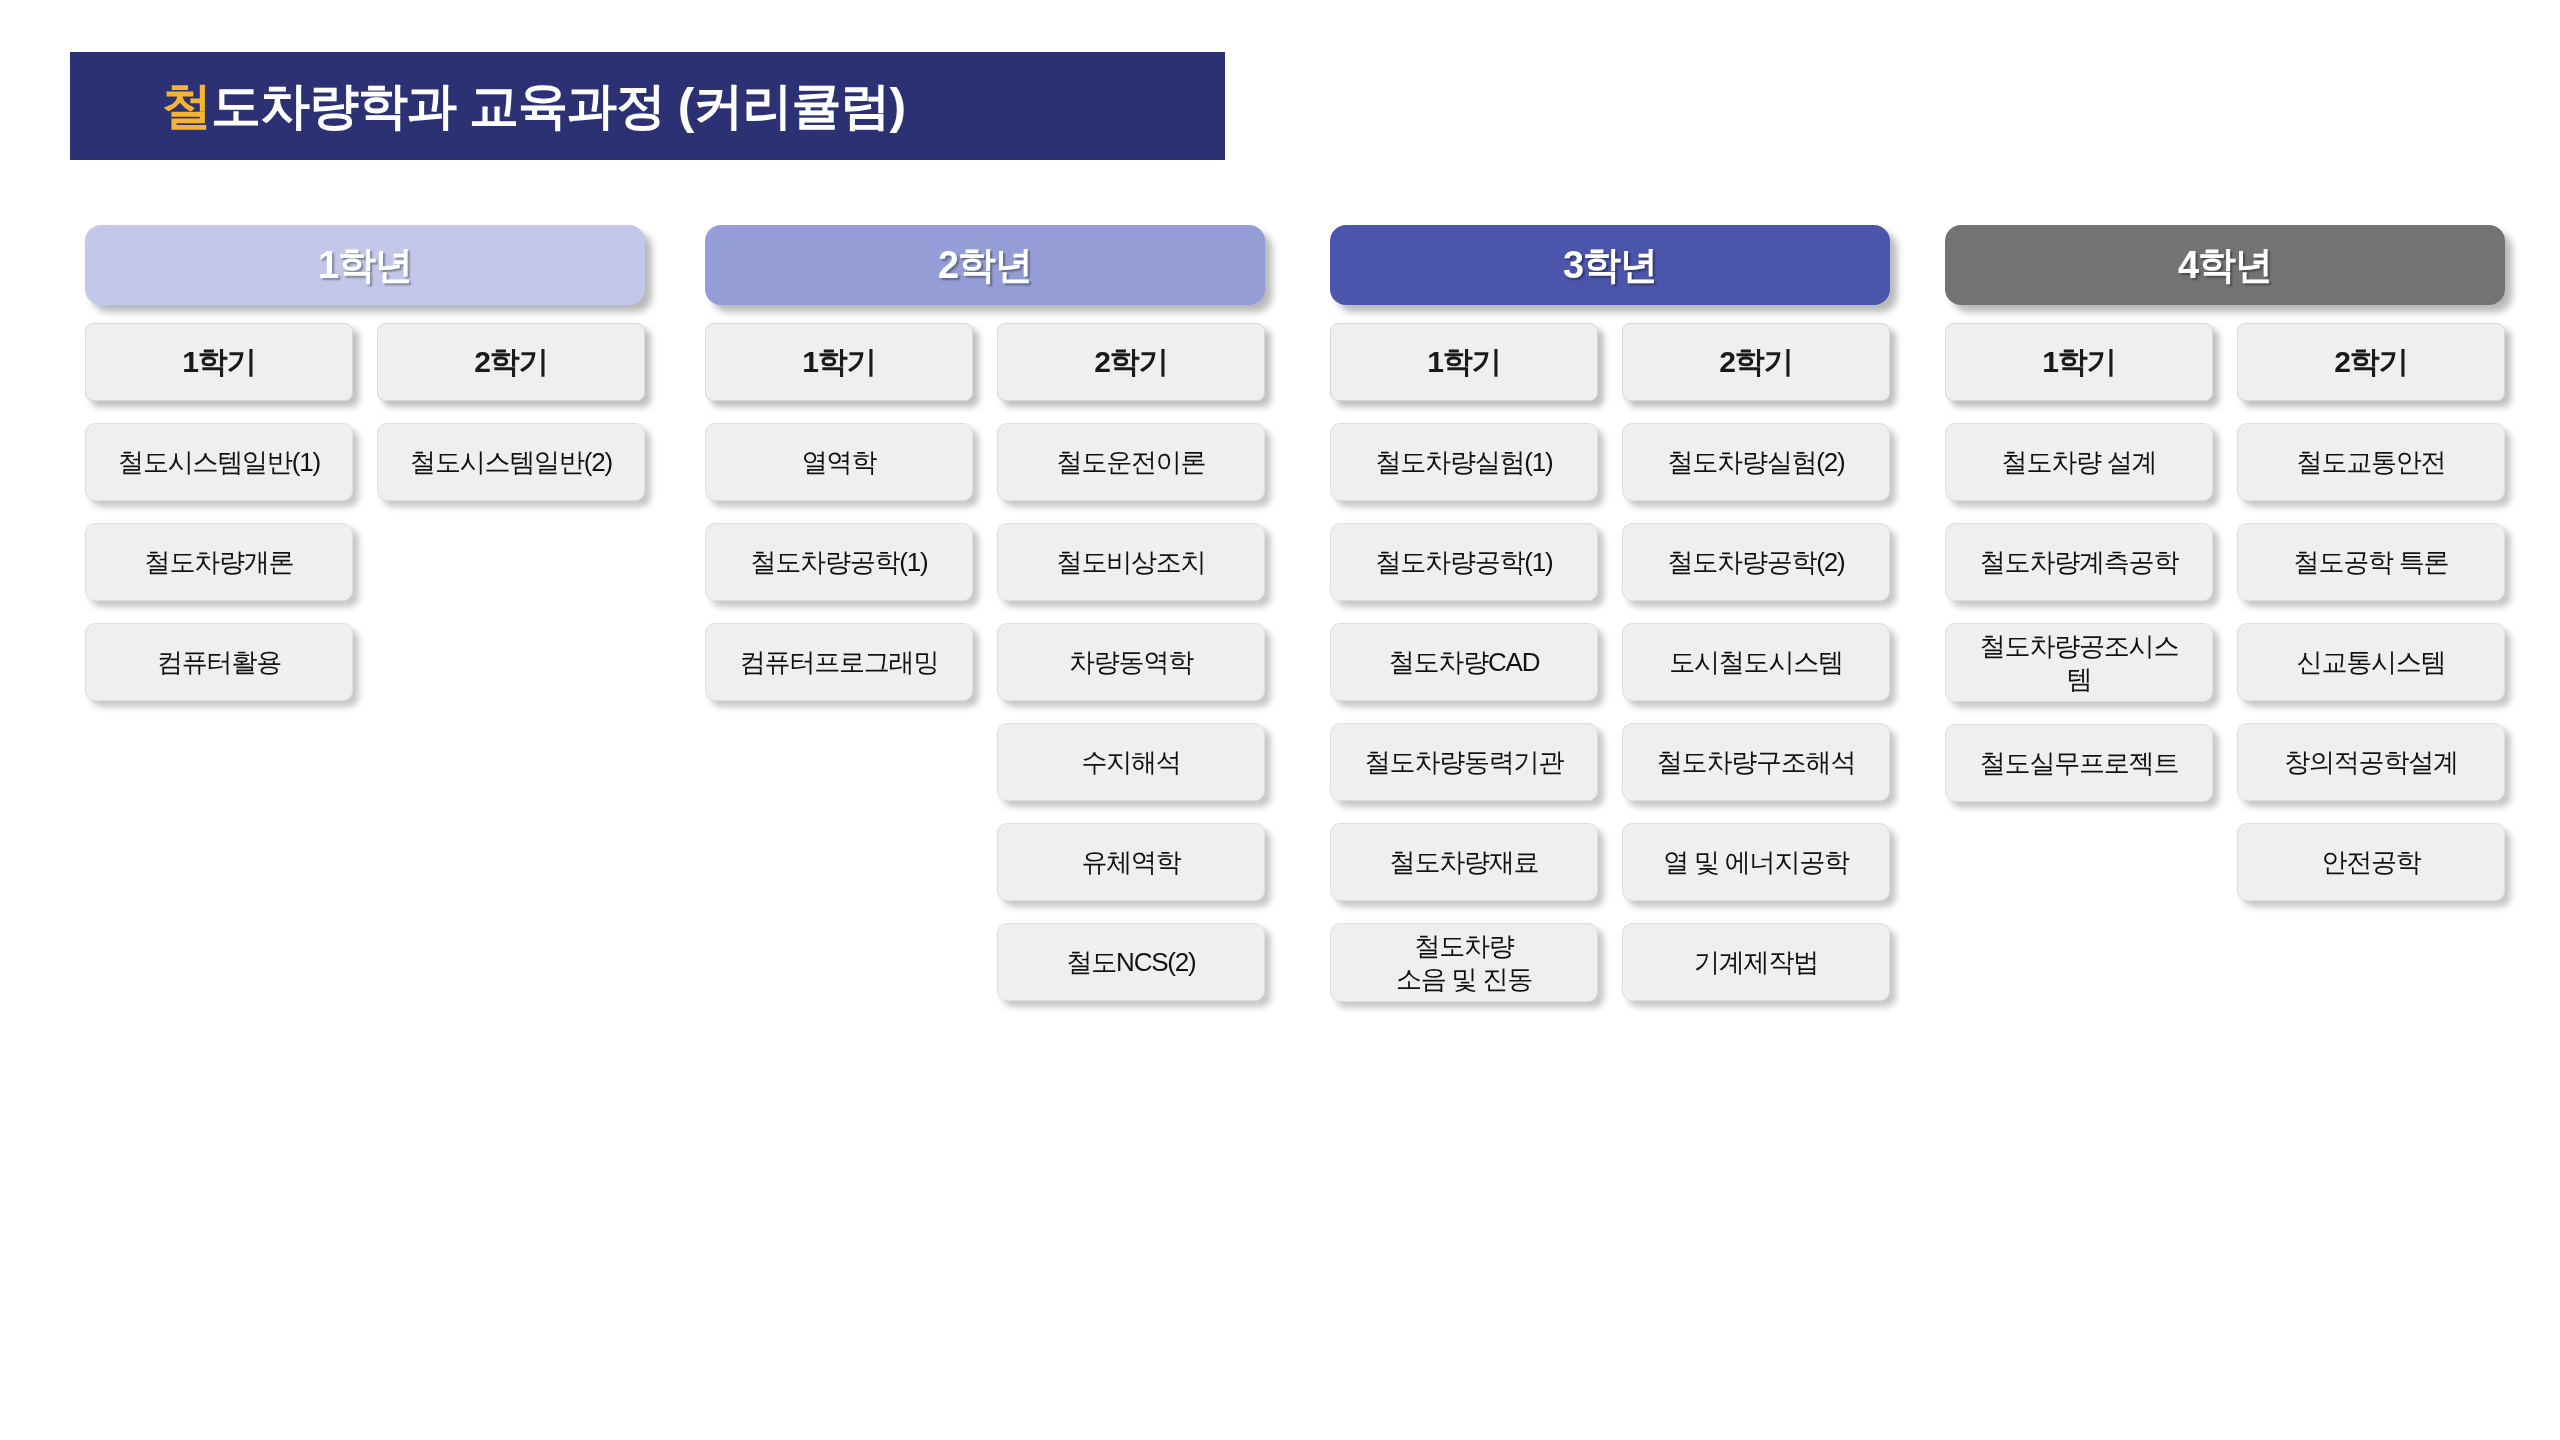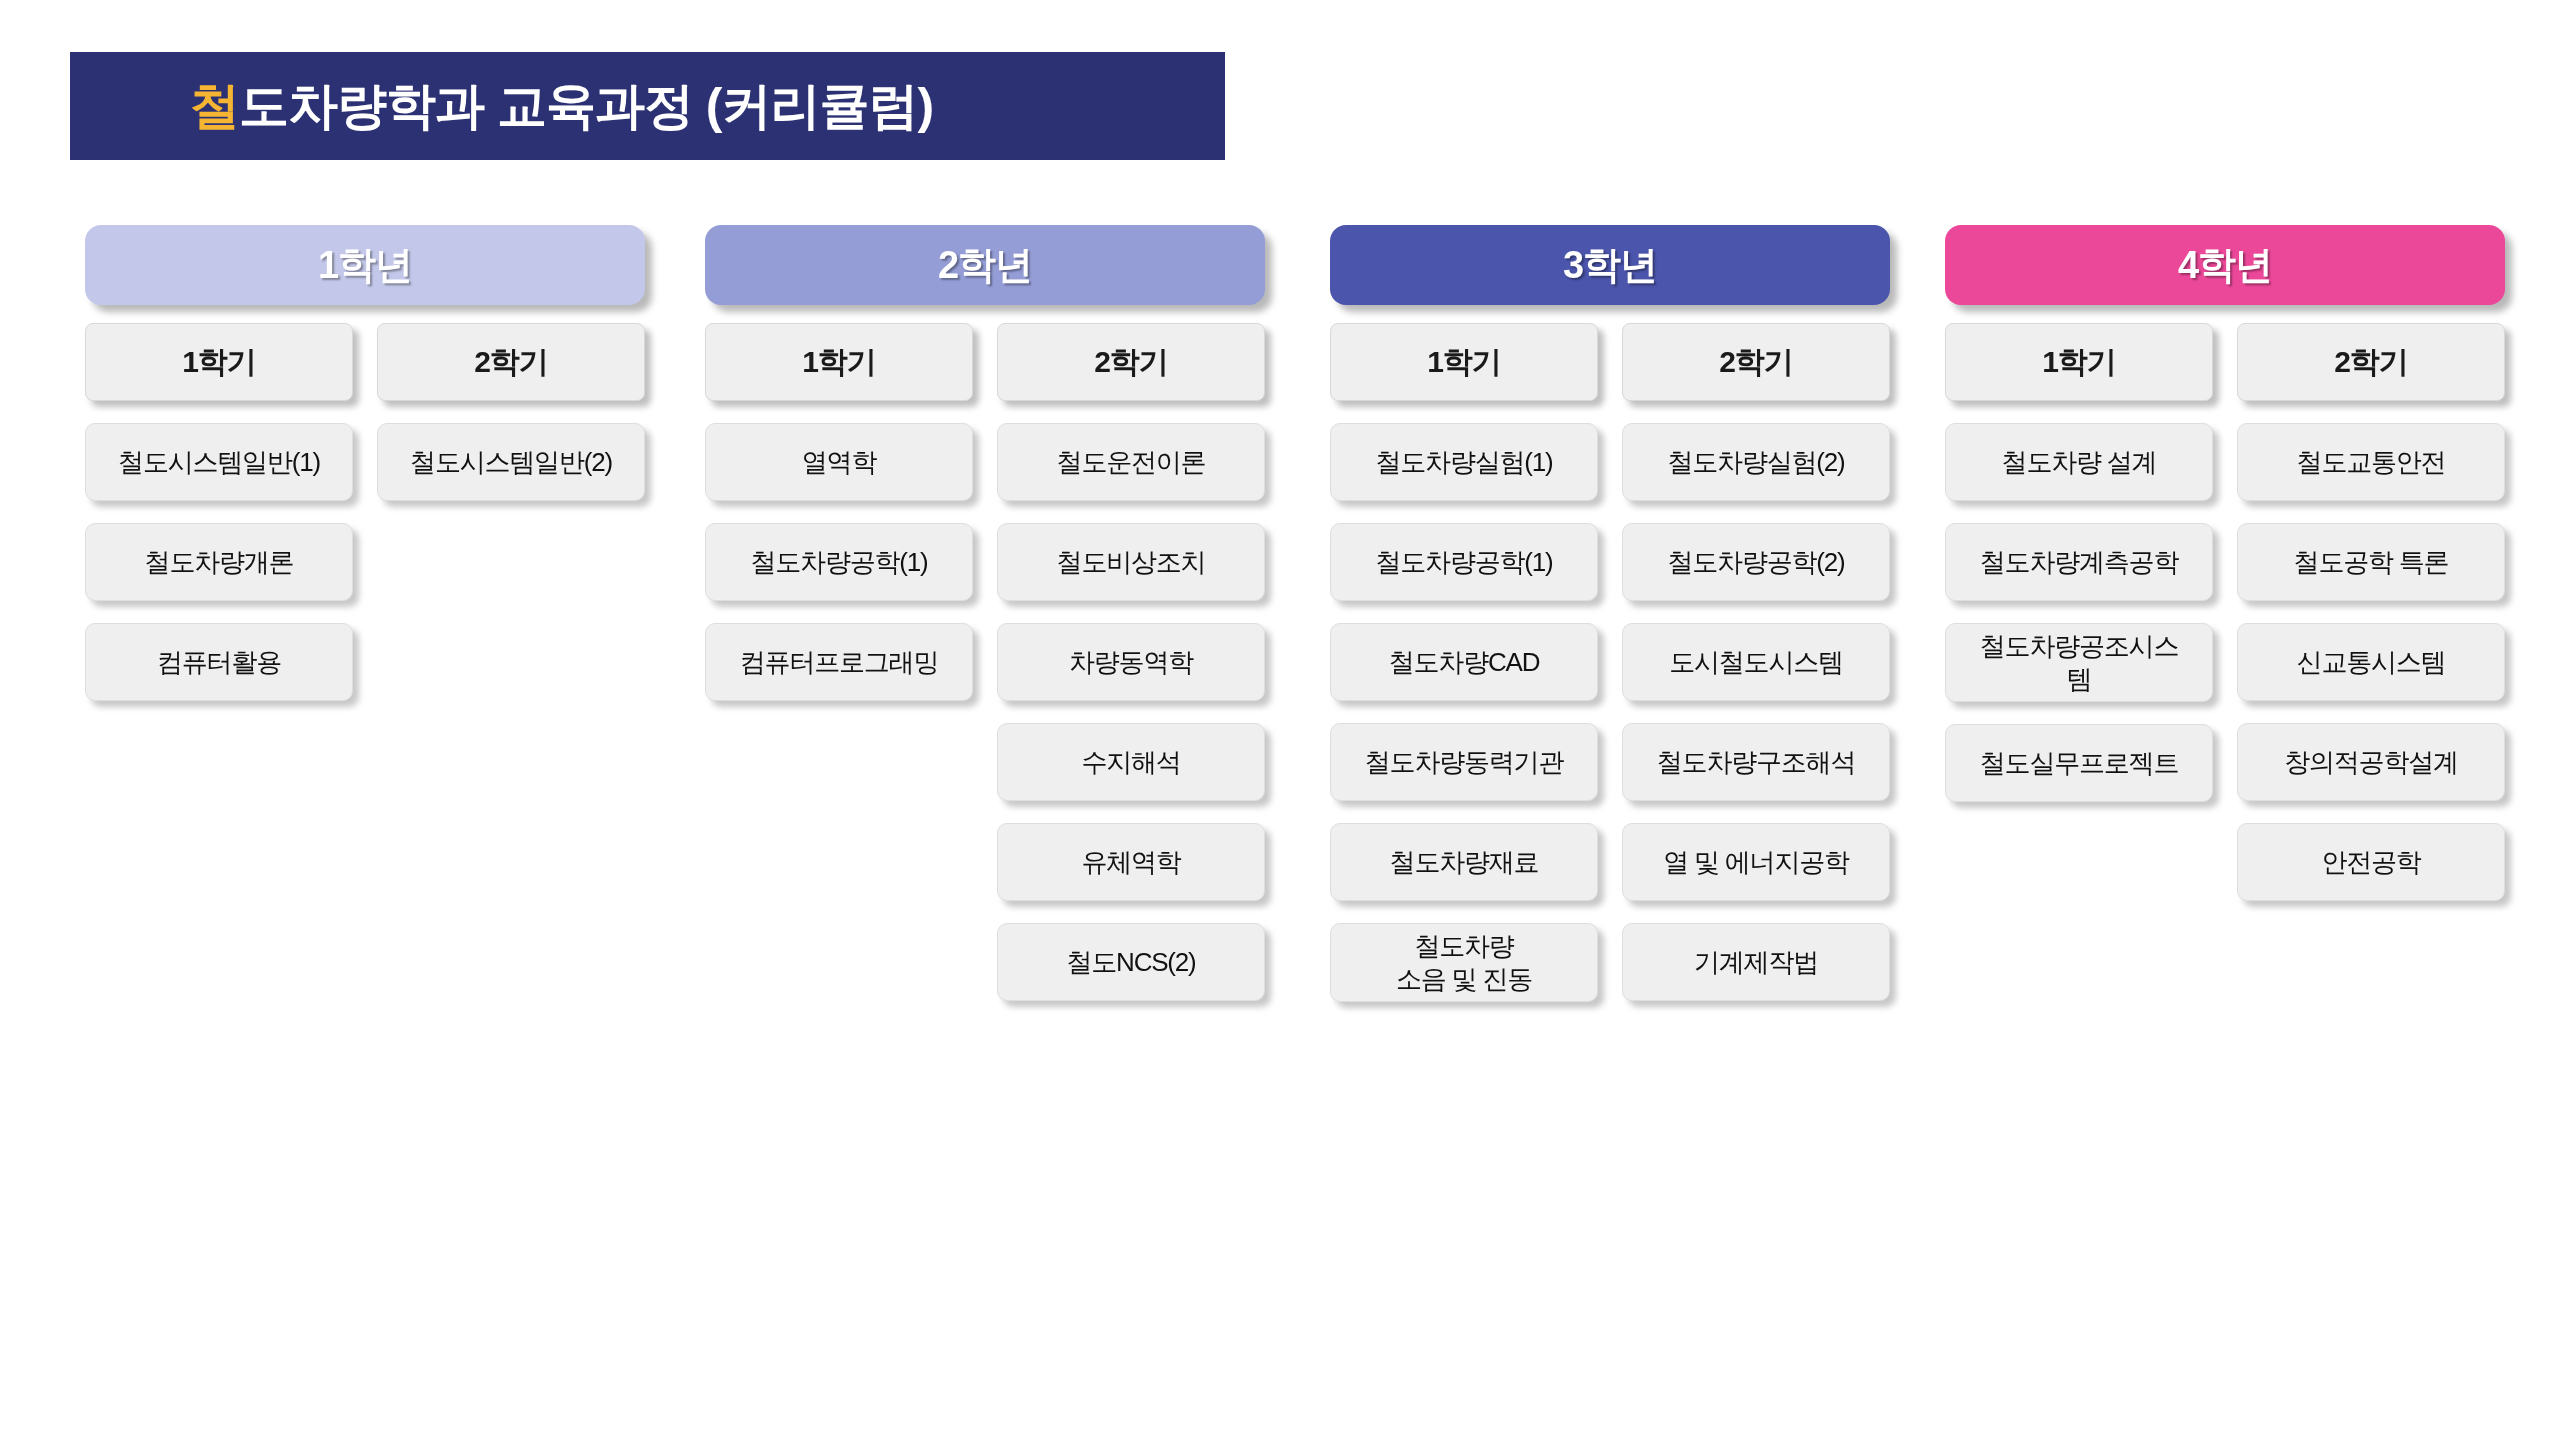--- a/index.html
+++ b/index.html
@@ -18,21 +18,21 @@
   
   .title-bar {
     position: absolute;
     left: 70px;
     top: 52px;
     width: 1155px;
     height: 108px;
     background: #2c3173;
     display: flex;
     align-items: center;
-    padding-left: 120px;
+    padding-left: 92px;
     box-sizing: border-box;
   }
   .title-text {
     font-size: 50px;
     font-weight: bold;
     color: #ffffff;
     letter-spacing: -1px;
     white-space: nowrap;
   }
   .title-text .accent {
@@ -280,21 +280,21 @@
             </div>
           <div class="course">
               <span class="course-text">기계제작법</span>
             </div>
         </div>
       </div>
     </div>
   </div>
 
   <div class="column col-3">
-    <div class="year-header" style="background:#ec4899">
+    <div class="year-header" style="background:#737373">
       <span class="year-header-text">4학년</span>
     </div>
     <div class="semester-row">
       <div class="semester-cell">
         <div class="semester-head">
           <span class="semester-head-text">1학기</span>
         </div>
         <div class="course-list">
           <div class="course">
               <span class="course-text">철도차량 설계</span>

